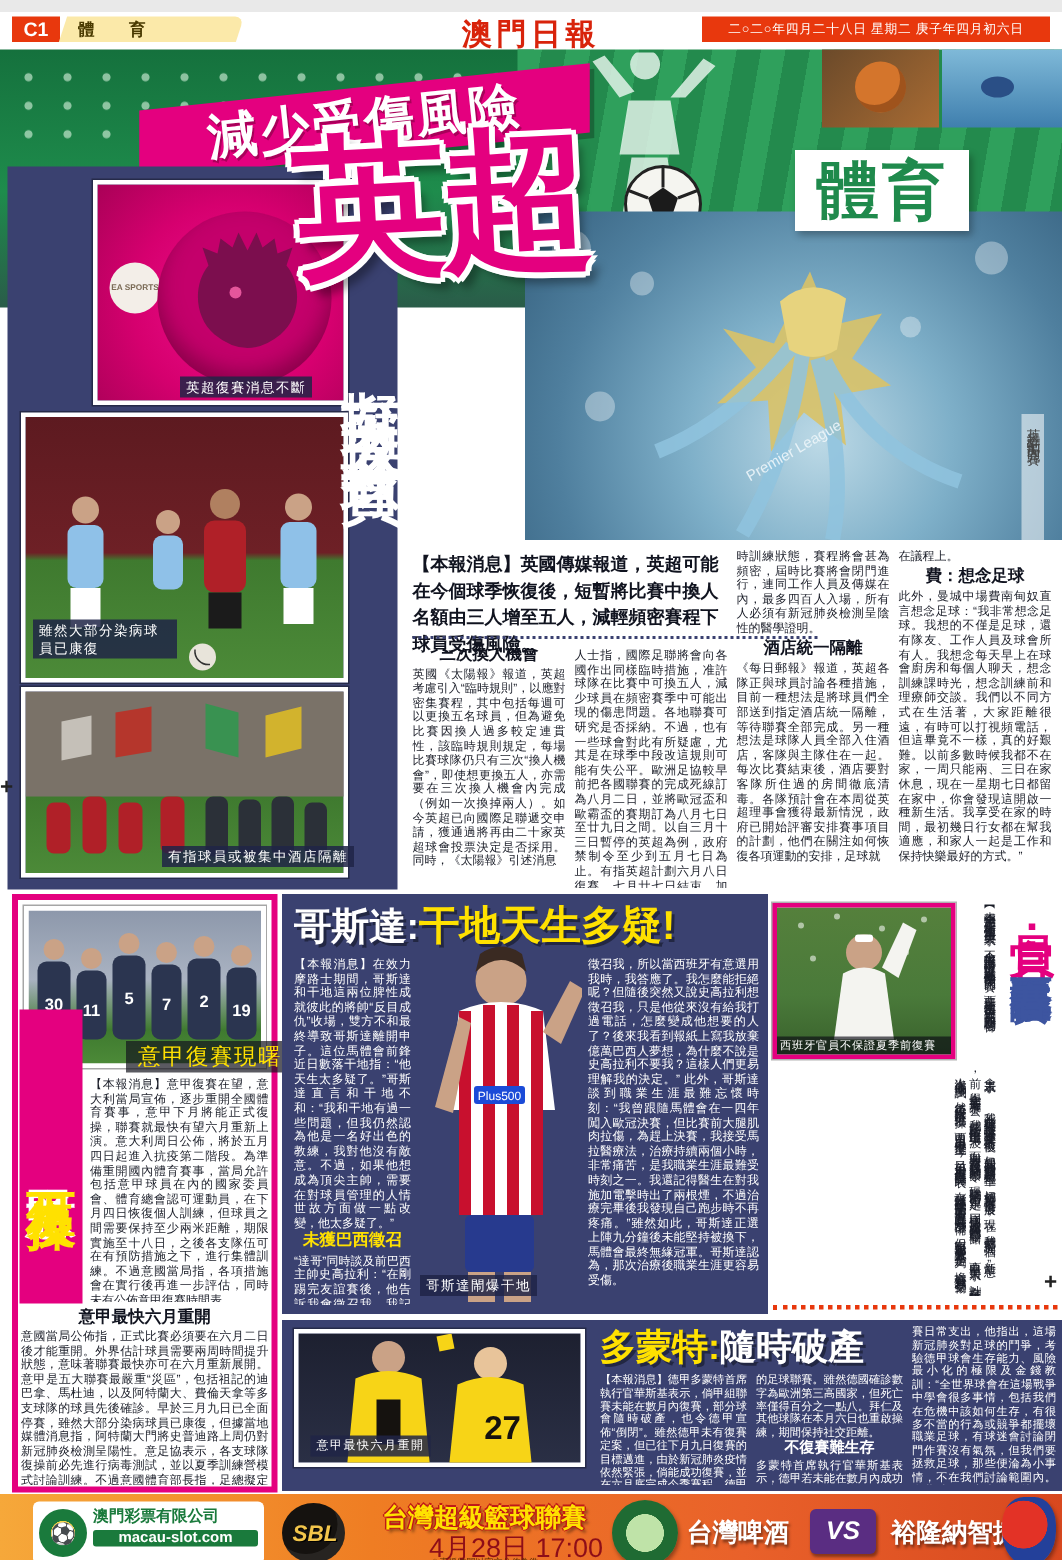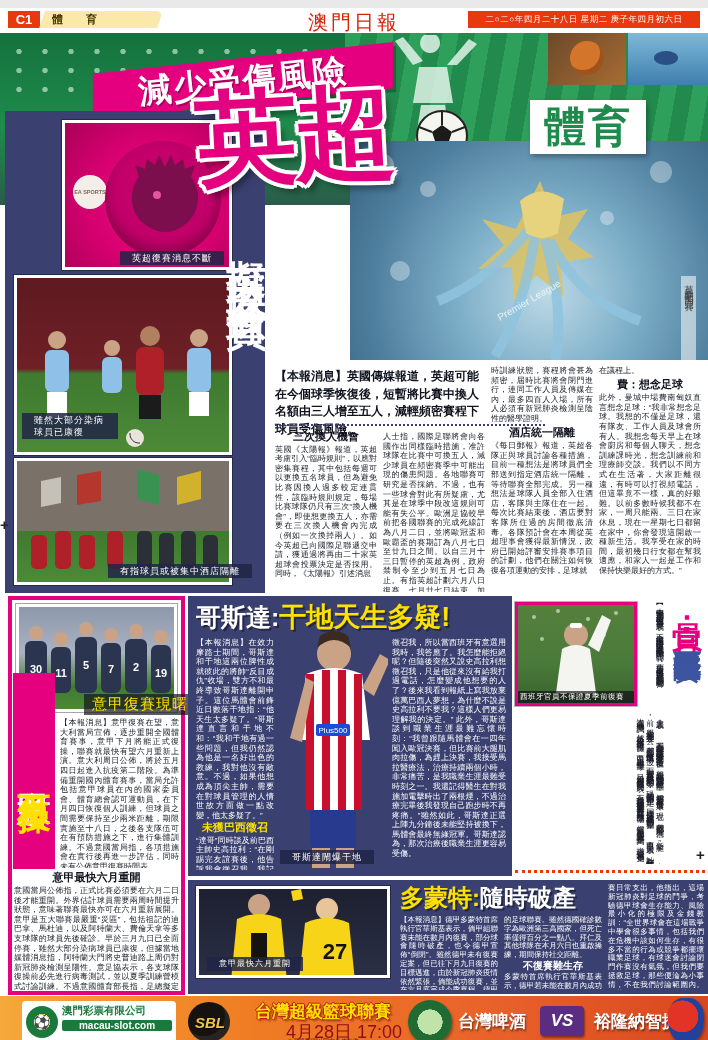--- a/index.html
+++ b/index.html
@@ -6,21 +6,21 @@
   html,body{background:#e9e9e9}
   body{font-family:"Liberation Sans",sans-serif}
   .page{position:relative;width:708px;height:1040px;background:#fff;margin:8px auto;overflow:hidden}
   .abs{position:absolute}
   .jt{text-align:justify;text-justify:inter-character;overflow:hidden}
 
   
   .hdr-c1{left:8px;top:3px;width:32px;height:17px;background:#e8380d;color:#fff;font-weight:bold;font-size:13px;display:flex;align-items:center;justify-content:center}
   .hdr-tab{left:42px;top:3px;width:118px;height:17px;background:#fbe9a9;color:#4a3a00;font-weight:bold;font-size:11px;letter-spacing:10px;display:flex;align-items:center;padding-left:10px;transform:skewX(-18deg);border-radius:0 6px 0 0}
   .hdr-tab span{transform:skewX(18deg)}
-  .hdr-title{left:0;top:1px;width:708px;text-align:center;color:#d8230b;font-family:"DejaVu Serif","Liberation Serif",serif;font-weight:normal;font-size:20px;letter-spacing:3px}
+  .hdr-title{left:0;top:1px;width:708px;text-align:center;color:#d8230b;font-family:"DejaVu Serif","Liberation Serif",serif;font-weight:bold;font-size:20px;letter-spacing:3px}
   .hdr-date{left:468px;top:3px;width:232px;height:17px;background:#e8380d;color:#fff;font-size:8.5px;display:flex;align-items:center;justify-content:center;letter-spacing:.5px}
 
   
   .green-left{left:0;top:25px;width:356px;height:172px;background:linear-gradient(180deg,#15713d,#1e8c4c 55%,#2a5c49);overflow:hidden}
   .dots{left:6px;top:34px;width:330px;height:56px;background-image:radial-gradient(circle,rgba(220,245,225,.75) 2.4px,rgba(220,245,225,0) 3px);background-size:26px 19px;opacity:.8}
   .green-right{left:345px;top:25px;width:363px;height:122px;background:repeating-linear-gradient(100deg,#2fa05c 0 16px,#238a4d 16px 32px);overflow:hidden}
   .keeper{left:388px;top:28px;opacity:.9}
   .collage-bb{left:548px;top:25px;width:78px;height:52px;background:linear-gradient(135deg,#6b4a2a,#a86b33);overflow:hidden}
   .collage-bb .ball{position:absolute;left:22px;top:8px;width:34px;height:34px;border-radius:50%;background:#d4752c;box-shadow:inset -4px -5px 0 rgba(60,20,0,.35)}
   .collage-swim{left:628px;top:25px;width:80px;height:52px;background:linear-gradient(180deg,#7fb9d8,#3f7fae);overflow:hidden}
@@ -34,21 +34,21 @@
   .trophy-photo{left:350px;top:133px;width:358px;height:219px;background:radial-gradient(circle at 55% 70%,#bcd9e6 0,#7fb0c9 35%,#4f7f9e 70%,#35607e 100%);overflow:hidden}
   .bokeh{position:absolute;border-radius:50%;background:rgba(255,255,255,.35)}
   .trophy-cap{left:681px;top:268px;height:100px;writing-mode:vertical-rl;text-orientation:upright;color:#444;font-size:9px;letter-spacing:2px;background:rgba(255,255,255,.55);padding:2px 1px;z-index:4}
 
   
   .navy-left{left:5px;top:103px;width:260px;height:482px;background:#3a4170}
   .photo{border:3px solid #fff;box-shadow:0 0 0 1px rgba(0,0,0,.35);overflow:hidden}
   .ph1{left:62px;top:112px;width:170px;height:150px;background:radial-gradient(circle at 55% 55%,#ef0f8a 0,#d6006f 55%,#a90157 100%)}
   .ph1 .ea{position:absolute;left:8px;top:52px;width:34px;height:34px;border-radius:50%;background:#f3eee8;color:#7a6a55;font-size:5.5px;font-weight:bold;display:flex;align-items:center;justify-content:center;text-align:center}
   .ph1 .disc{position:absolute;left:40px;top:18px;width:116px;height:116px;border-radius:50%;background:#c4006b;box-shadow:inset 0 -8px 14px rgba(80,0,40,.5)}
-  .cap{position:absolute;background:rgba(32,37,70,.85);color:#fff;font-size:9px;line-height:12px;padding:1px 12px;letter-spacing:1px}
+  .cap{position:absolute;background:rgba(32,37,70,.85);color:#fff;font-size:9px;line-height:12px;padding:1px 4px;letter-spacing:1px}
   .ph2{left:14px;top:267px;width:218px;height:180px;background:linear-gradient(180deg,#5d1a20 0,#6e2026 52%,#3f7a2f 55%,#4c8a38 100%)}
   .ph3{left:14px;top:450px;width:218px;height:127px;background:linear-gradient(180deg,#6e665e 0,#837a6f 55%,#3f7a2f 58%,#4c8a38 100%)}
   .vert-head-epl{left:228px;top:220px;width:37px;height:362px;writing-mode:vertical-rl;text-orientation:upright;color:#fff;font-weight:bold;font-size:40px;letter-spacing:9px;line-height:37px;z-index:3}
 
   
   .lead{left:275px;top:360px;width:213px;font-size:12px;line-height:17.5px;font-weight:bold;color:#10131f}
   .dotline{left:275px;top:416px;width:270px;border-top:2px dotted #3a4170}
   .sub{font-weight:bold;color:#10131f;text-align:center}
   .bodytxt{font-size:8px;line-height:9.6px;color:#1a1d28}
   .mc1{left:275px;top:424px;width:102px;height:160px}

